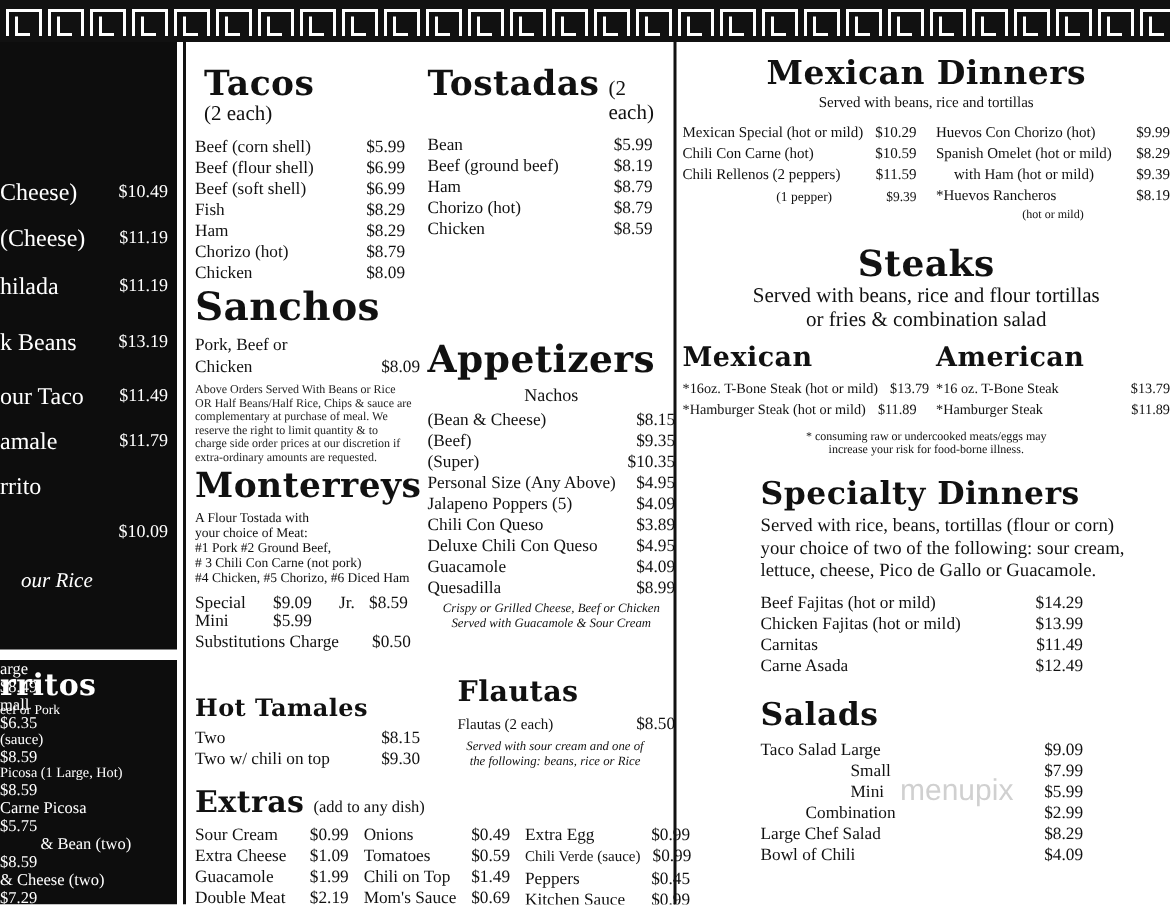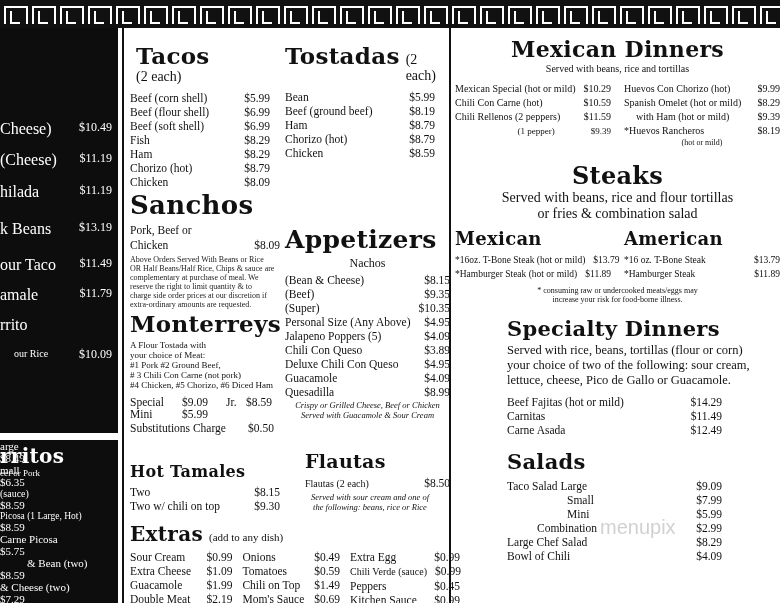--- a/index.html
+++ b/index.html
@@ -132,21 +132,21 @@
 
     <div class="lp-name" style="top:228px;">our Taco</div>
     <div class="lp-row" style="top:228px;">$11.49</div>
 
     <div class="lp-name" style="top:258px;">amale</div>
     <div class="lp-row" style="top:258px;">$11.79</div>
 
     <div class="lp-name" style="top:288px;">rrito</div>
     <div class="lp-row" style="top:319px;">$10.09</div>
 
-    <div class="lp-name" style="top:320px;left:14px;font-size:10px;">our Rice</div>
+    <div class="lp-name" style="top:352px;left:14px;font-size:14px;font-style:italic;">our Rice</div>
   </div>
 
   <div class="left-lower">
     <div class="sec-title" style="position:absolute;left:0;top:4px;font-size:20px;">rritos</div>
     <div style="position:absolute;left:0;top:28px;font-size:9px;">eef or Pork</div>
 
     <div class="lp-name" style="top:44px;font-size:11px;">arge</div>
     <div class="lp-row" style="top:44px;font-size:11px;">$8.49</div>
 
     <div class="lp-name" style="top:60px;font-size:11px;">mall</div>
@@ -487,20 +487,24 @@
       <div class="sec-title" style="font-size:21px;margin-left:52px;">Specialty Dinners</div>
       <div style="font-size:12.5px;margin-top:2px;margin-left:52px;">Served with rice, beans, tortillas (flour or corn)</div>
       <div style="font-size:12.5px;margin-left:52px;">your choice of two of the following: sour cream,</div>
       <div style="font-size:12.5px;margin-left:52px;">lettuce, cheese, Pico de Gallo or Guacamole.</div>
       <div style="margin-top:7px;margin-left:52px;width:215px;">
         <div class="item">
             <span class="nm">Beef Fajitas (hot or mild)</span>
             <span class="pr">$14.29</span>
           </div>
         <div class="item">
+            <span class="nm">Chicken Fajitas (hot or mild)</span>
+            <span class="pr">$13.99</span>
+          </div>
+        <div class="item">
             <span class="nm">Carnitas</span>
             <span class="pr">$11.49</span>
           </div>
         <div class="item">
             <span class="nm">Carne Asada</span>
             <span class="pr">$12.49</span>
           </div>
       </div>
     </div>
 

